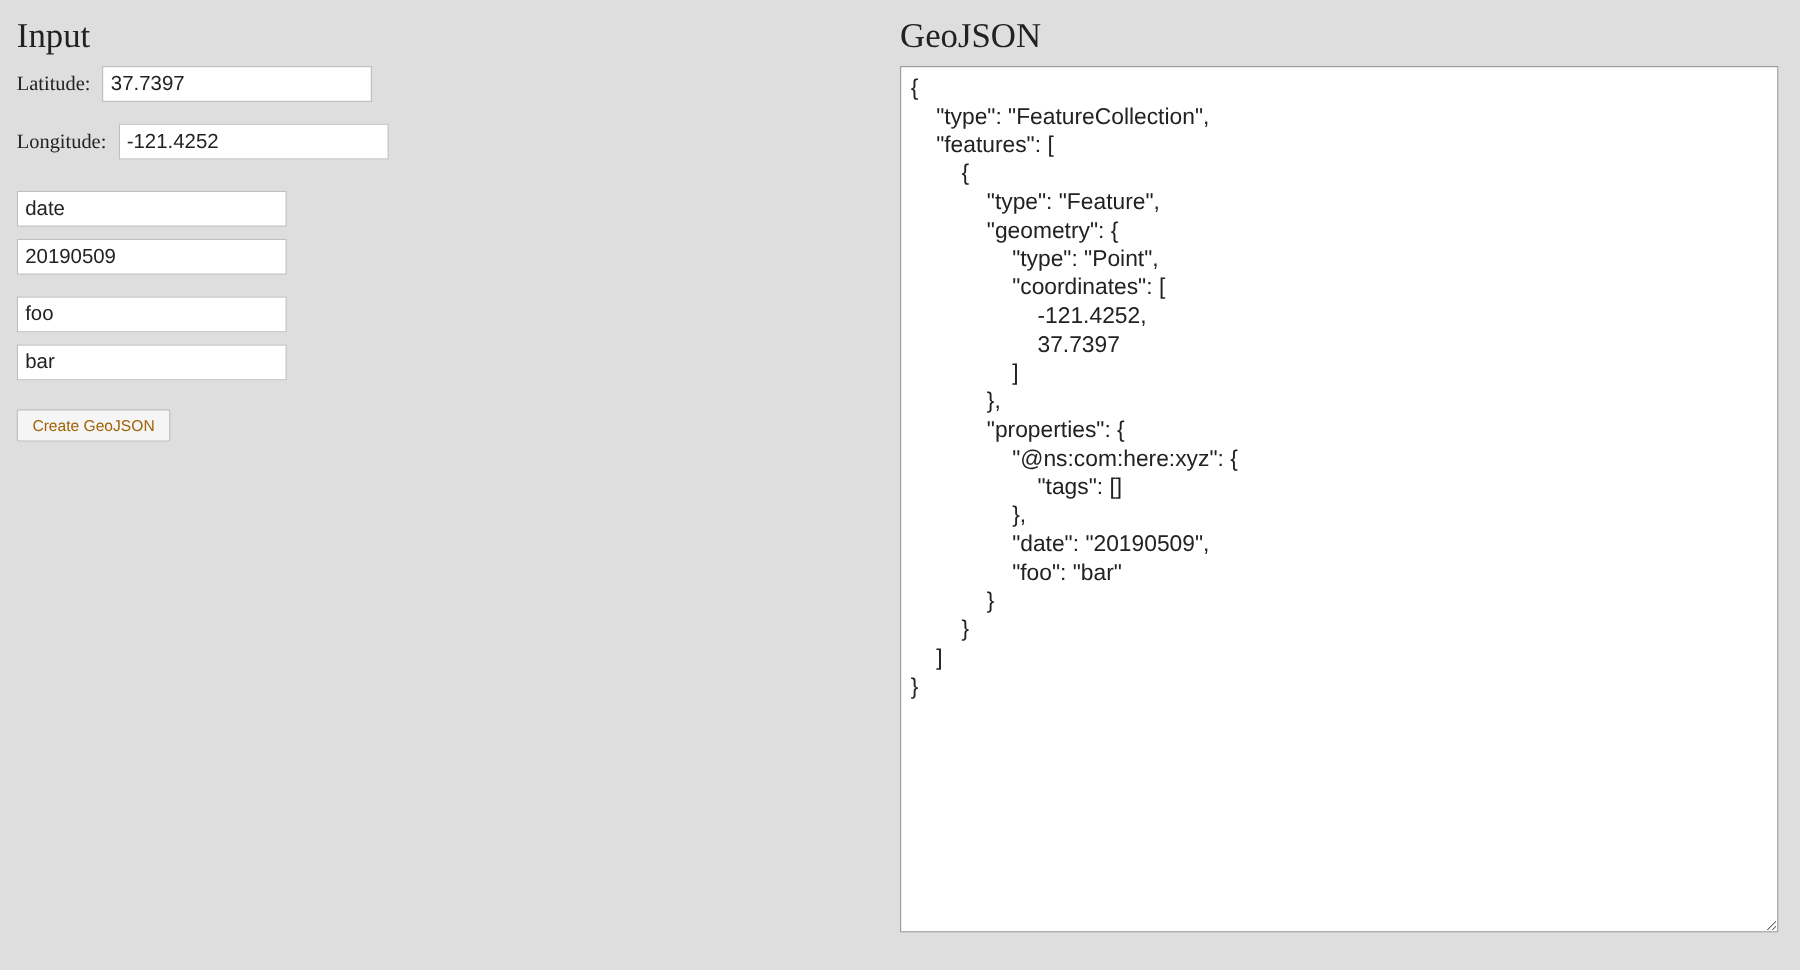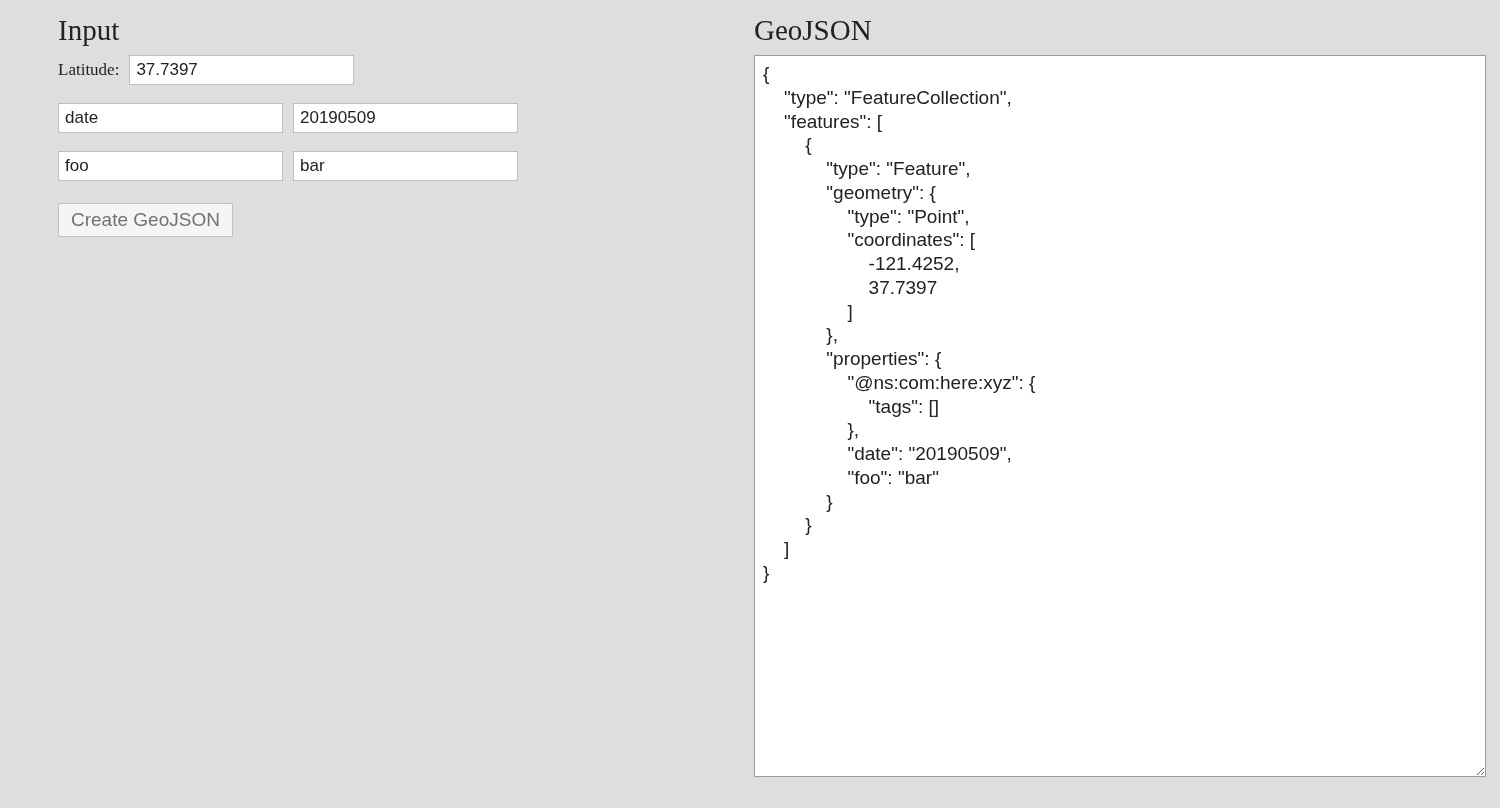--- a/index.html
+++ b/index.html
@@ -18,21 +18,20 @@
     }
     .wrap {
       display: flex;
       width: 100%;
       height: 100%;
       padding: 14px 14px 14px 14px;
     }
     .col {
       width: 50%;
       position: relative;
-      margin-left: 44px;
     }
     .col.input-col {
       padding-right: 30px;
     }
     .heading {
       font-size: 29px;
       font-weight: 400;
       margin: 0 0 8px 0;
       letter-spacing: 0;
     }
@@ -61,35 +60,36 @@
     input.text.lat {
       width: 225px;
     }
     input.text.lon {
       width: 225px;
     }
     .kv-row {
       display: flex;
       gap: 10px;
       margin-bottom: 18px;
+      flex-direction: column;
     }
     .kv-row input.text {
       width: 225px;
     }
     .btn-row {
       margin-top: 22px;
     }
     button.create {
       font-family: Arial, Helvetica, sans-serif;
-      font-size: 19px;
+      font-size: 13px;
       padding: 5px 12px;
       background: #f5f5f5;
       border: 1px solid #bfbfbf;
       border-radius: 2px;
-      color: #737373;
+      color: #a16207;
       cursor: pointer;
     }
     textarea.output {
       width: 732px;
       height: 722px;
       display: block;
       font-family: Arial, Helvetica, sans-serif;
       font-size: 19px;
       line-height: 1.25;
       padding: 6px 8px;
@@ -106,20 +106,24 @@
 <div class="wrap">
 
   <div class="col input-col">
     <div class="heading">Input</div>
 
     <div class="row coord">
       <span class="label">Latitude:</span>
       <input class="text lat" type="text" value="37.7397" style="">
     </div>
 
+    <div class="row coord" style="margin-bottom:26px;">
+      <span class="label">Longitude:</span>
+      <input class="text lon" type="text" value="-121.4252" style="">
+    </div>
 
     <div class="kv-row">
       <input class="text" type="text" value="date" style="">
       <input class="text" type="text" value="20190509" style="">
     </div>
 
     <div class="kv-row">
       <input class="text" type="text" value="foo" style="">
       <input class="text" type="text" value="bar" style="">
     </div>

